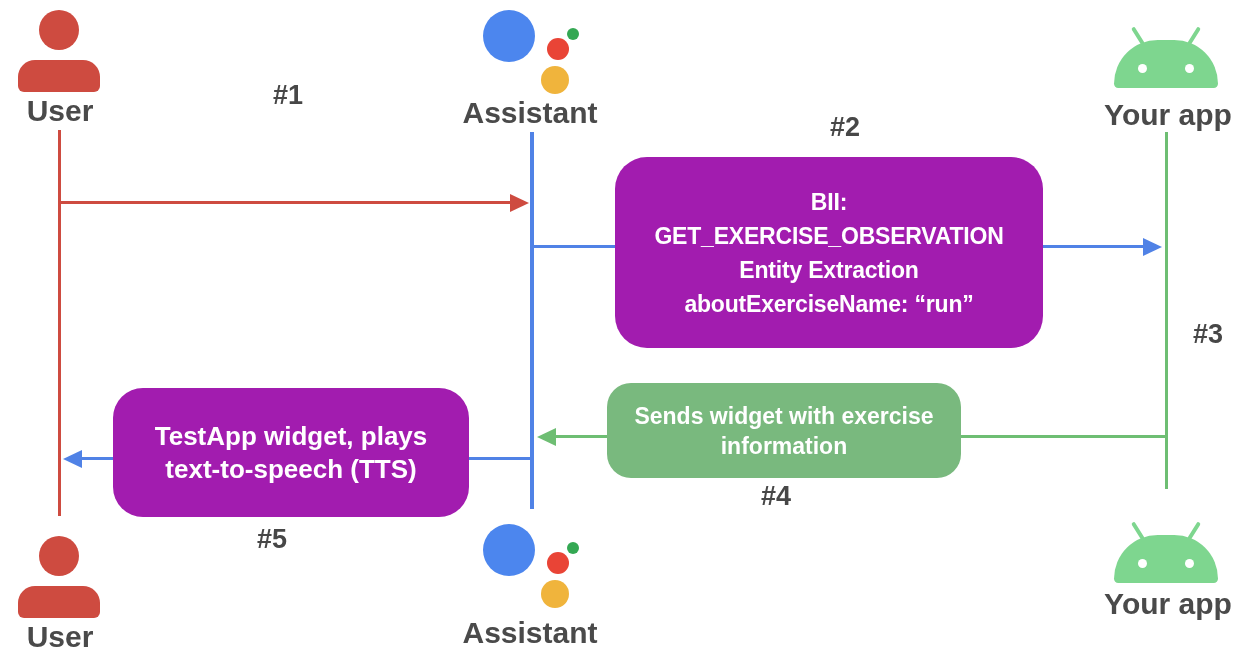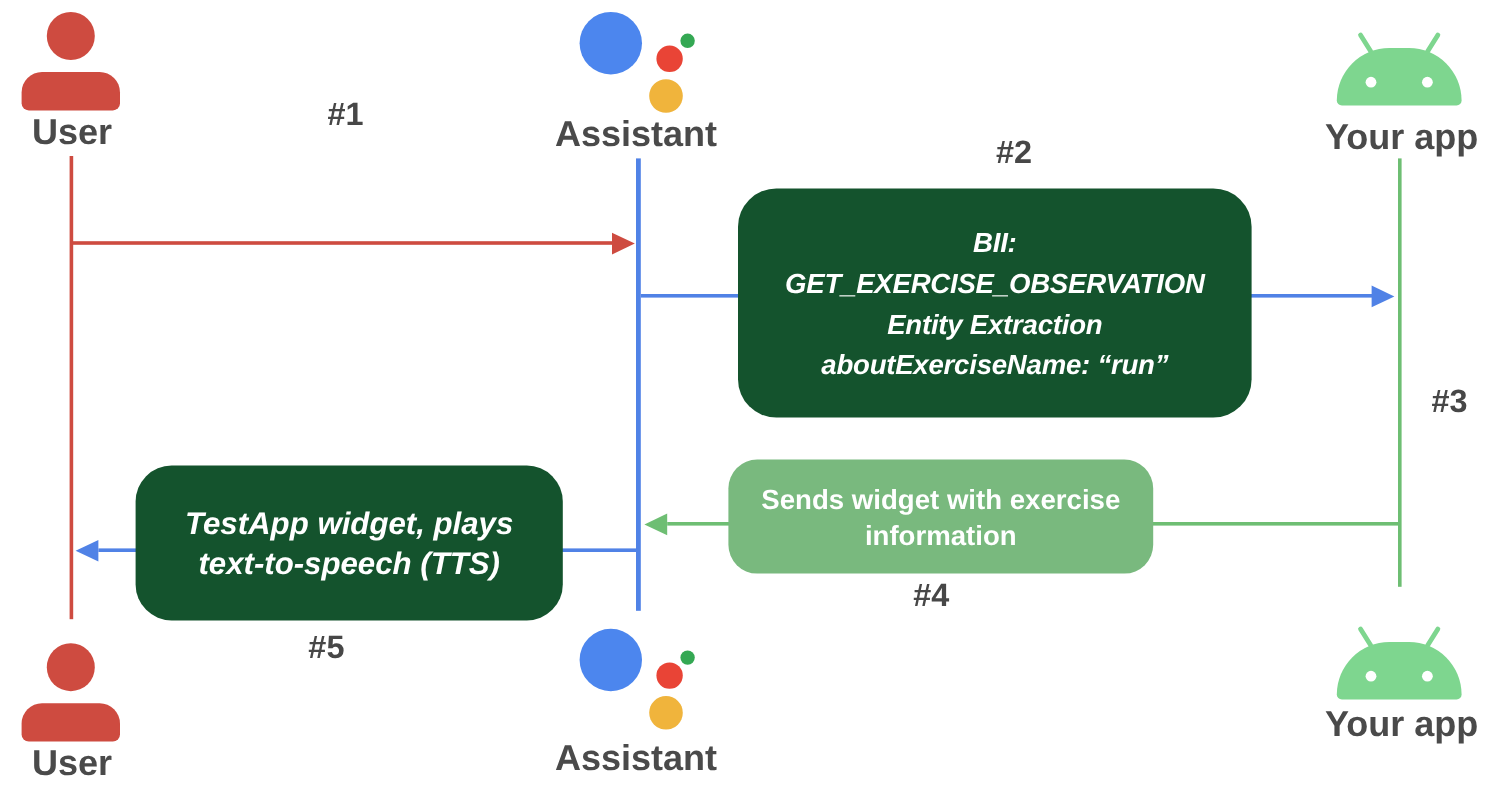--- a/index.html
+++ b/index.html
@@ -22,21 +22,21 @@
   .ahead.r.blue{border-left:19px solid #5082E6;}
   .ahead.l.blue{border-right:19px solid #5082E6;}
   .ahead.l.green{border-right:19px solid #6EBE73;}
   
   .msgbox{
     position:absolute;z-index:2;display:flex;align-items:center;justify-content:center;
     color:#ffffff;font-weight:700;text-align:center;
   }
   .msgbox span{white-space:pre-line;display:block;}
   .msgbox.red{background:#CE4B40;}
-  .msgbox.blue{background:#14532d;font-style:italic;}
+  .msgbox.blue{background:#a21caf;}
   .msgbox.green{background:#79B97E;align-items:center;}
   .box1{left:108px;top:135px;width:360px;height:127px;border-radius:28px;font-size:26px;line-height:33px;padding:0 10px;}
   .box2{left:615px;top:157px;width:412px;height:191px;border-radius:32px;font-size:23px;line-height:34px;letter-spacing:-0.2px;padding:0 8px;}
   .box4{left:607px;top:383px;width:338px;height:95px;border-radius:24px;font-size:23px;line-height:30px;padding:0 8px;}
   .box5{left:113px;top:388px;width:340px;height:129px;border-radius:30px;font-size:26px;line-height:33px;padding:0 8px;}
   
   .step-label{
     position:absolute;z-index:2;transform:translateX(-50%);
     font-size:27px;font-weight:700;color:#474747;white-space:nowrap;
   }

